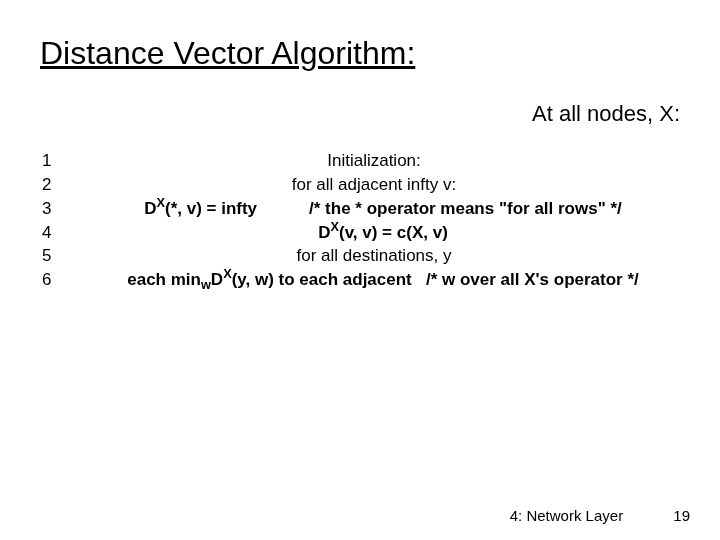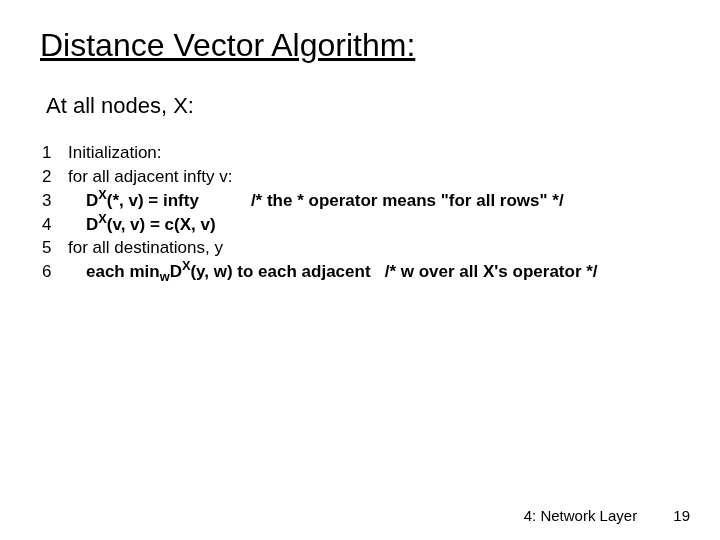--- a/index.html
+++ b/index.html
@@ -17,60 +17,62 @@
     box-sizing: border-box;
     width: 720px;
     height: 540px;
     padding: 20px 40px 0 40px;
     position: relative;
   }
   .title {
     font-size: 32px;
     font-weight: 400;
     text-decoration: underline;
-    margin: 8px 0 30px 0;
+    margin: 16px 0 30px 0;
     line-height: 1.1;
   }
   .subhead {
     font-size: 22px;
     margin: 0 0 22px 6px;
+    text-align: right;
   }
   .code {
     font-family: Arial, Helvetica, sans-serif;
     font-size: 17px;
     line-height: 1.4;
     margin-left: 2px;
     white-space: nowrap;
   }
   .code .ln {
     display: flex;
   }
   .code .num {
     width: 18px;
     flex: 0 0 18px;
   }
   .code .body {
     flex: 1;
+    text-align: center;
   }
   .ind1 { padding-left: 8px; }
   .ind2 { padding-left: 26px; font-weight: bold; }
   sup, sub {
     font-size: 0.75em;
     line-height: 0;
   }
   sup { vertical-align: super; }
   sub { vertical-align: sub; }
   .footer {
     position: absolute;
     bottom: 16px;
     right: 30px;
     font-family: "Comic Sans MS", cursive, sans-serif;
     font-size: 15px;
   }
-  .footer .chap { margin-right: 32px; }
+  .footer .chap { margin-right: 46px; }
 </style>
 </head>
 <body>
 
 <div class="slide">
 
   <h1 class="title">Distance Vector Algorithm:</h1>
 
   <div class="subhead">At all nodes, X:</div>
 

